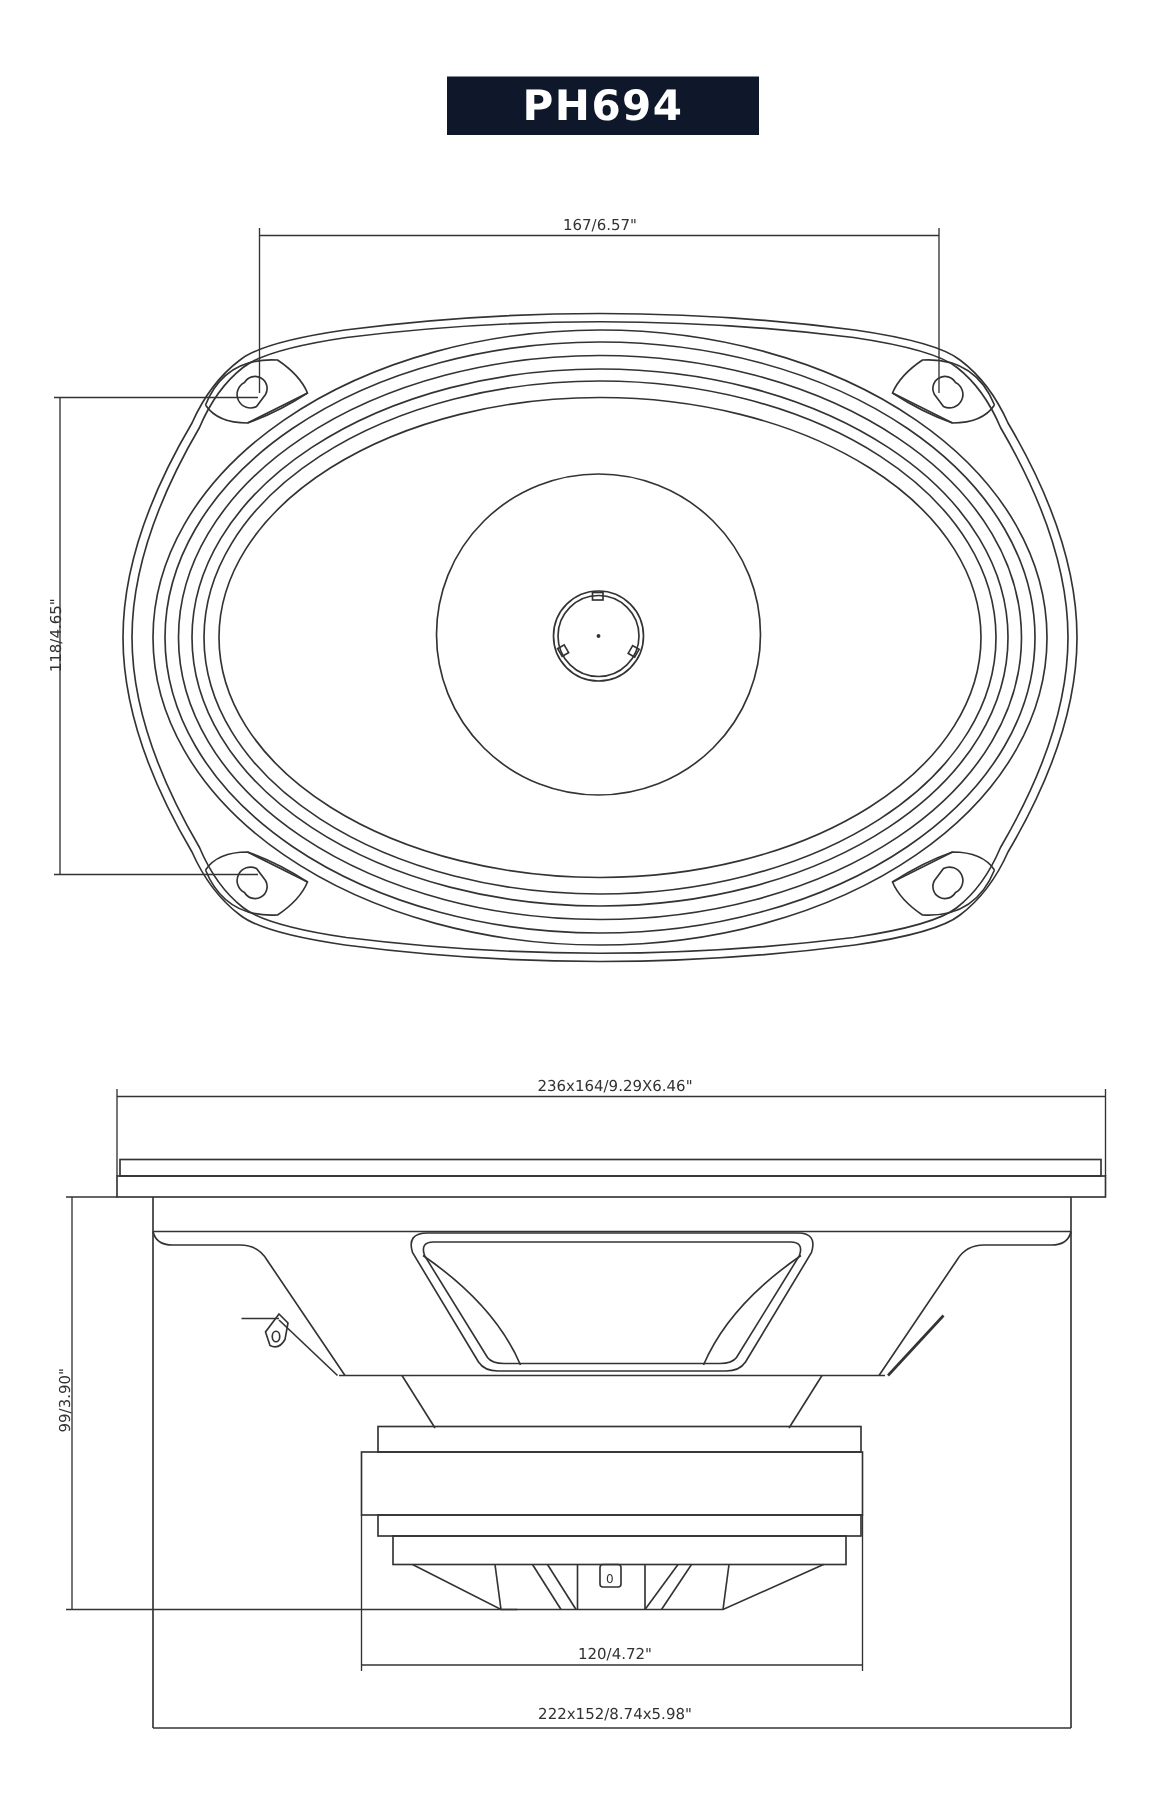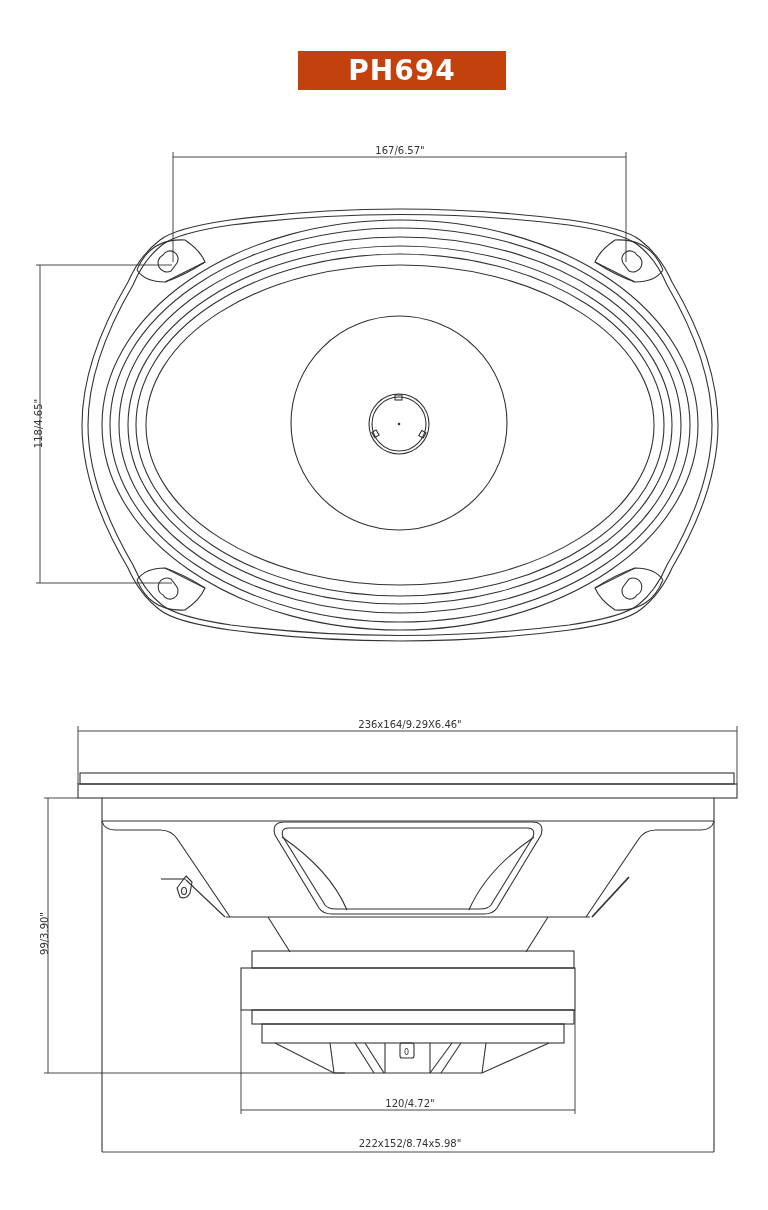--- a/index.html
+++ b/index.html
@@ -1,20 +1,20 @@
 <!DOCTYPE html>
 <html><head>
   <meta charset="utf-8">
   <style>
     html, body { margin: 0; padding: 0; background: #ffffff; }
     body { width: 768px; height: 1210px; position: relative; overflow: hidden;
            font-family: "DejaVu Sans", sans-serif; }
     .title-badge {
       position: absolute; left: 298px; top: 51px; width: 208px; height: 39px;
-      background: #c2410c; color: #ffffff;
+      background: #0f172a; color: #ffffff;
       display: flex; align-items: center; justify-content: center;
       font-family: "DejaVu Sans", sans-serif; font-weight: bold; font-size: 28px;
       letter-spacing: 1px;
     }
     svg { position: absolute; left: 0; top: 0; }
     .ln { stroke: #333; stroke-width: 1.1; fill: none; }
     .dim { stroke: #333; stroke-width: 0.9; fill: none; }
     .dlabel { font-family: "DejaVu Sans", sans-serif; font-size: 10px; fill: #333; }
     .vlabel { position: absolute; font-size: 10px; color: #333; white-space: nowrap;
               transform-origin: center center; transform: rotate(-90deg);

